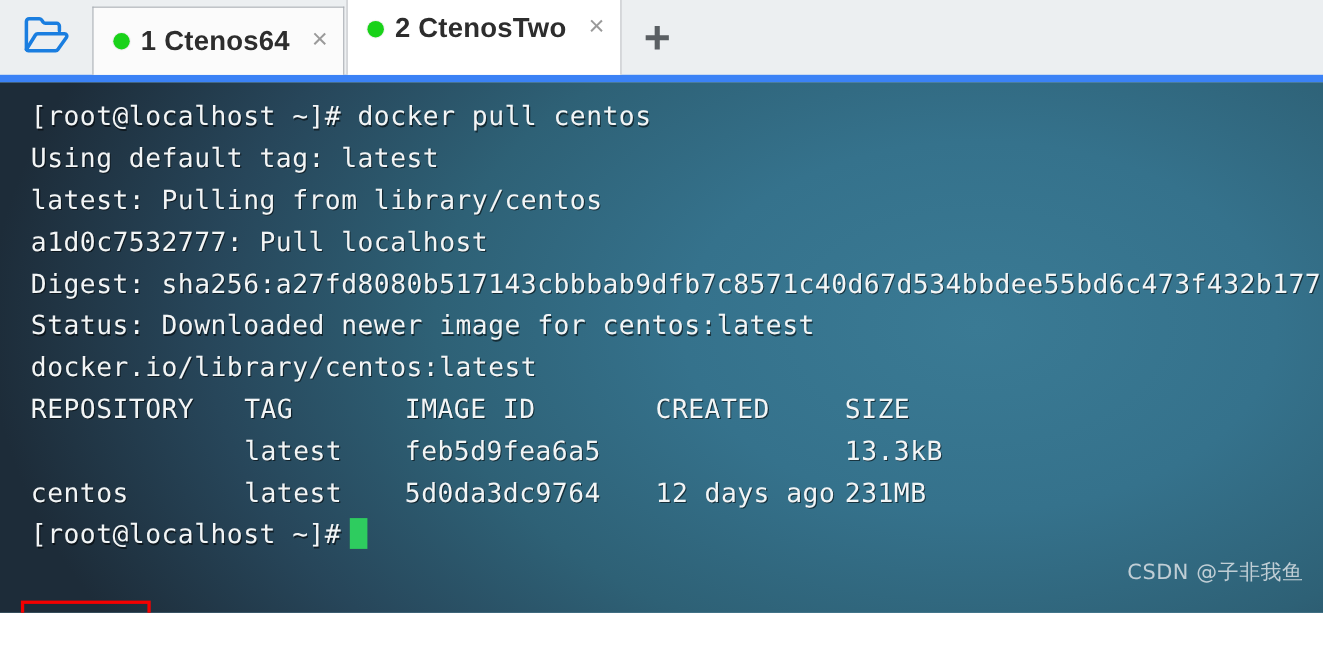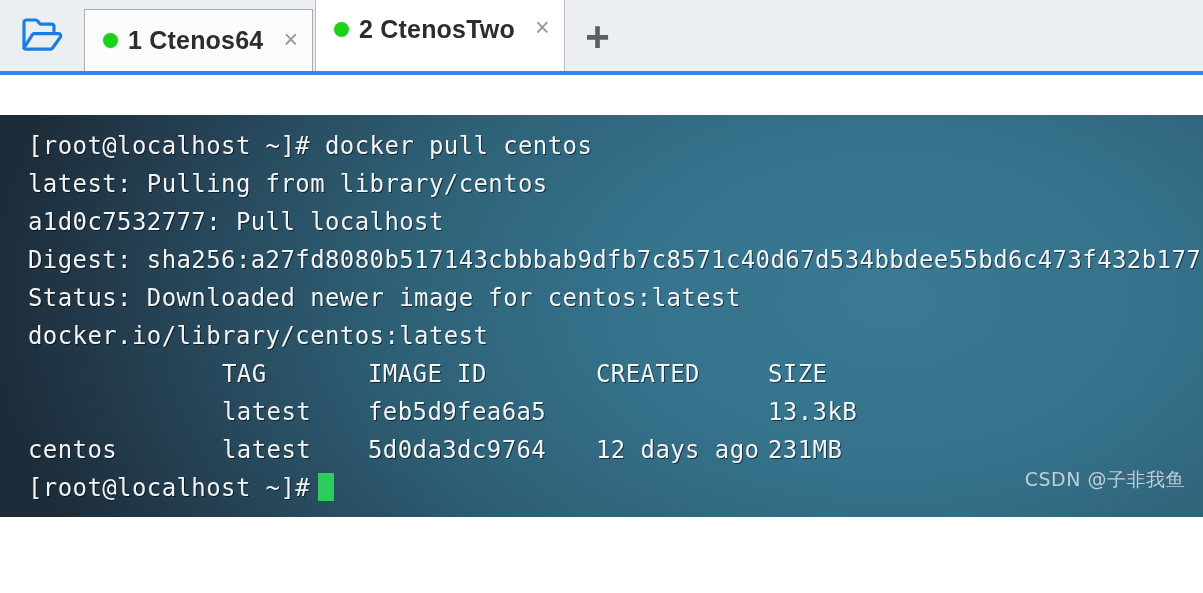--- a/index.html
+++ b/index.html
@@ -8,21 +8,21 @@
     overflow:hidden;
     background:#ffffff;
     font-family:"Liberation Sans", sans-serif;
   }
 
   
   .tabbar{
     position:absolute; left:0; top:0;
     width:1203px; height:75px;
     background:#eceff1;
-    border-bottom:4px solid #3b82f6;
+    border-bottom:7px solid #3b82f6;
     display:flex; align-items:flex-end;
   }
   .folder-btn{
     width:84px; height:73px;
     display:flex; align-items:center; justify-content:center;
     flex:0 0 auto;
   }
   .folder-btn svg{ display:block; }
 
   .tab{
@@ -67,27 +67,26 @@
     width:62px; height:62px;
     display:flex; align-items:center; justify-content:center;
     font-size:42px; font-weight:bold; color:#5a5f63;
     line-height:1; padding-bottom:6px;
     flex:0 0 auto;
   }
 
   
   .terminal{
     position:absolute; left:0; top:75px;
-    width:1203px; height:402px;
+    width:1203px; height:482px;
     overflow:hidden;
     background:#2f6b86;
     background-image:
       radial-gradient(ellipse 900px 560px at 74% 46%,
          #3a7a94 0%, #35728c 30%, #2e6176 55%, #27465a 78%, #1d2c39 100%);
-    margin-top: 40px;
   }
   .term-inner{
     position:relative;
     padding:12px 0 0 28px;
   }
   .line{
     height:38px;
     line-height:38px;
     font-family:"DejaVu Sans Mono","Liberation Mono",monospace;
     font-size:24px;
@@ -166,27 +165,29 @@
     <span class="tab-close">×</span>
   </div>
 
   <div class="plus-btn">+</div>
 </div>
 
 <div class="terminal">
   <div class="term-inner">
 
     <div class="line">[root@localhost ~]# docker pull centos</div>
+    <div class="line">Using default tag: latest</div>
     <div class="line">latest: Pulling from library/centos</div>
     <div class="line">a1d0c7532777: Pull localhost</div>
     <div class="line">Digest: sha256:a27fd8080b517143cbbbab9dfb7c8571c40d67d534bbdee55bd6c473f432b177</div>
     <div class="line">Status: Downloaded newer image for centos:latest</div>
     <div class="line">docker.io/library/centos:latest</div>
 
     <div class="row">
+      <span class="c-repo">REPOSITORY</span>
       <span class="c-tag">TAG</span>
       <span class="c-id">IMAGE ID</span>
       <span class="c-created">CREATED</span>
       <span class="c-size">SIZE</span>
     </div>
 
     <div class="row">
       <span class="c-tag">latest</span>
       <span class="c-id">feb5d9fea6a5</span>
       <span class="c-size">13.3kB</span>

